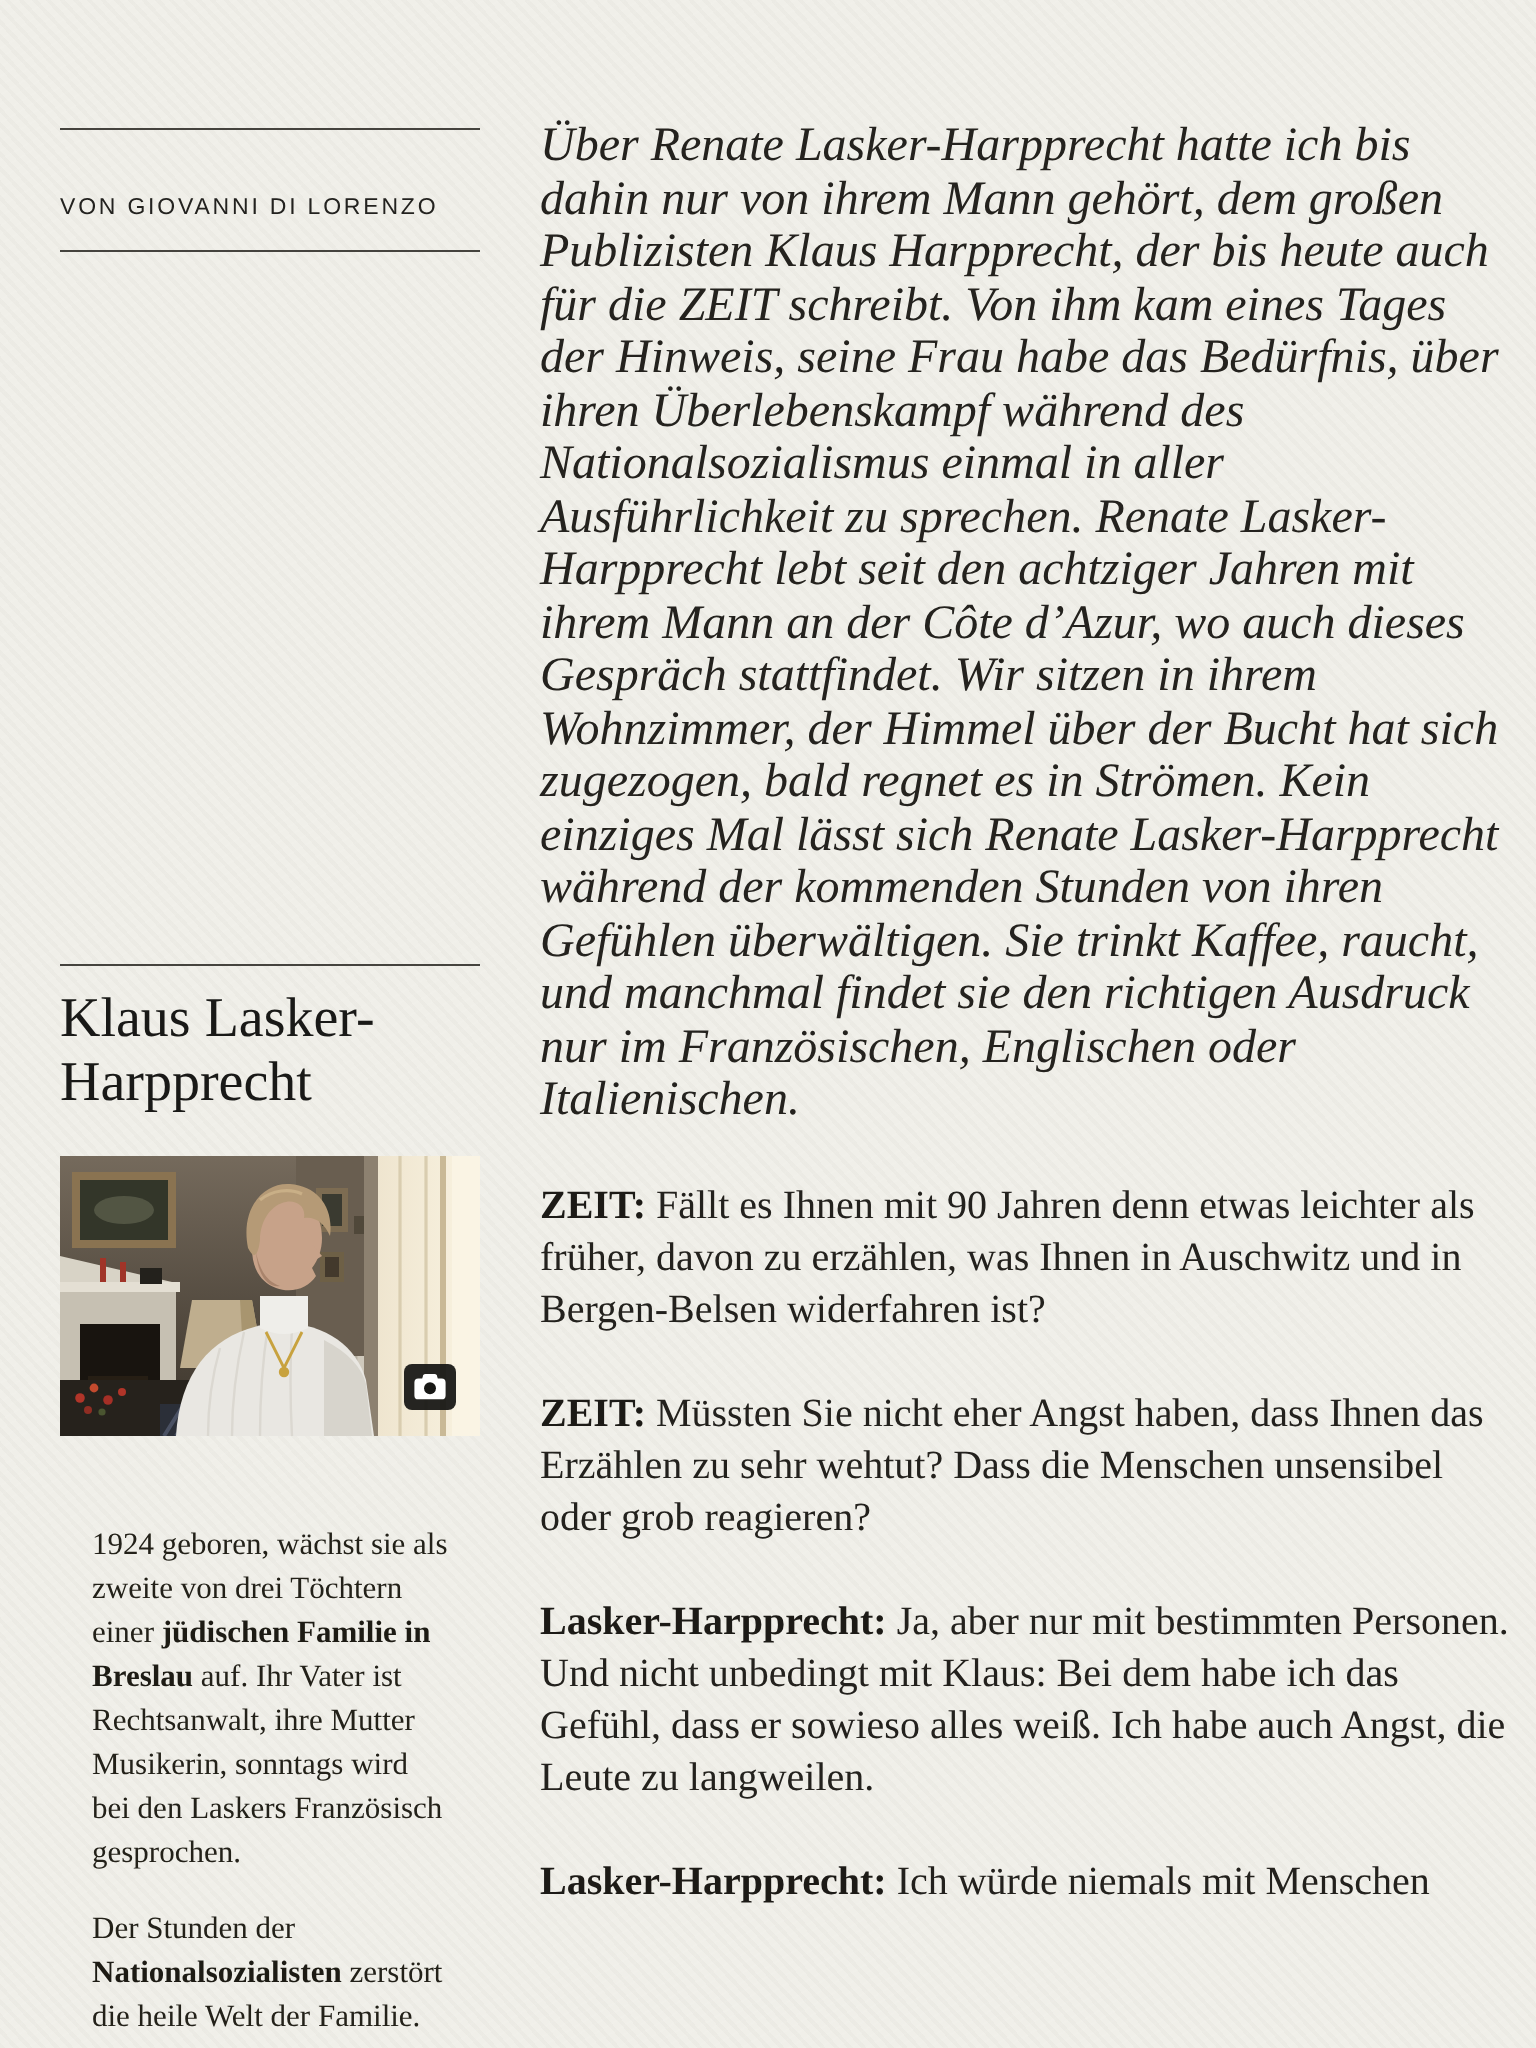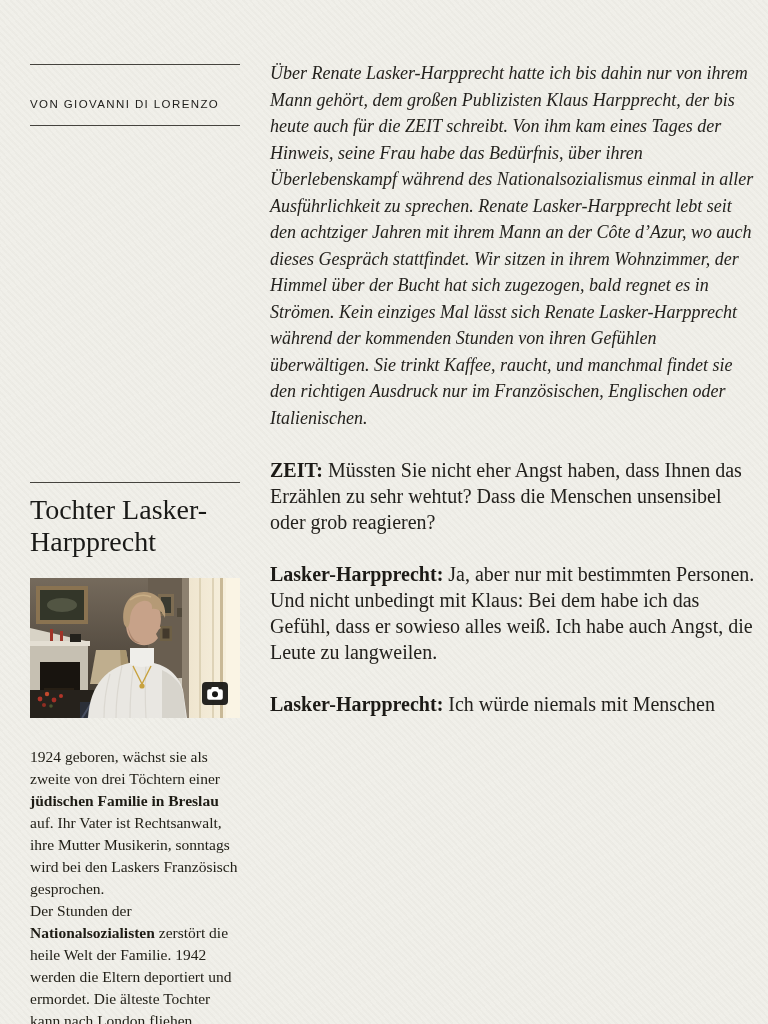--- a/index.html
+++ b/index.html
@@ -91,34 +91,34 @@
 
   .bio {
     position: absolute;
     top: 746px;
     left: 0;
     width: 212px;
     font-size: 15.5px;
     line-height: 22px;
     color: #232119;
   }
-  .bio p { margin: 0; }
+  .bio p { margin: 16px; }
   .bio strong { font-weight: bold; color: #1d1b14; }
 
   
   .main {
     position: absolute;
     left: 270px;
     top: 60px;
     width: 486px;
   }
   .intro {
     margin: 0;
     font-style: italic;
-    font-size: 18px;
+    font-size: 24px;
     line-height: 26.5px;
     color: #24221e;
   }
   .qa { margin-top: 4px; }
   .qa p {
     margin: 26px 0 0 0;
     font-size: 20px;
     line-height: 26px;
     color: #23211d;
   }
@@ -129,21 +129,21 @@
 
 <div class="paper"></div>
 
 <div class="sidebar">
 
   <div class="rule rule-byline-top"></div>
   <div class="byline">VON GIOVANNI DI LORENZO</div>
   <div class="rule rule-byline-bottom"></div>
 
   <div class="rule rule-author"></div>
-  <h2 class="author-name" style="margin:0;font-weight:normal;">Tochter Lasker-Harpprecht</h2>
+  <h2 class="author-name" style="margin:0;font-weight:normal;">Klaus Lasker-Harpprecht</h2>
 
   <div class="photo">
     <svg class="scene" viewBox="0 0 210 140" preserveAspectRatio="none">
       <defs>
         <linearGradient id="gWall" x1="0" y1="0" x2="0" y2="1">
           <stop offset="0" stop-color="#756a5c"></stop>
           <stop offset="1" stop-color="#3a332a"></stop>
         </linearGradient>
         <linearGradient id="gWin" x1="0" y1="0" x2="1" y2="0">
           <stop offset="0" stop-color="#efe5cf"></stop>
@@ -230,20 +230,24 @@
 
 </div>
 
 <div class="main">
 
   <p class="intro">Über Renate Lasker-Harpprecht hatte ich bis dahin nur von ihrem Mann gehört, dem großen Publizisten Klaus Harpprecht, der bis heute auch für die ZEIT schreibt. Von ihm kam eines Tages der Hinweis, seine Frau habe das Bedürfnis, über ihren Überlebenskampf während des Nationalsozialismus einmal in aller Ausführlichkeit zu sprechen. Renate Lasker-Harpprecht lebt seit den achtziger Jahren mit ihrem Mann an der Côte d’Azur, wo auch dieses Gespräch stattfindet. Wir sitzen in ihrem Wohnzimmer, der Himmel über der Bucht hat sich zugezogen, bald regnet es in Strömen. Kein einziges Mal lässt sich Renate Lasker-Harpprecht während der kommenden Stunden von ihren Gefühlen überwältigen. Sie trinkt Kaffee, raucht, und manchmal findet sie den richtigen Ausdruck nur im Französischen, Englischen oder Italienischen.</p>
 
   <div class="qa">
     <p>
       <strong>ZEIT:</strong>
+      <span>Fällt es Ihnen mit 90 Jahren denn etwas leichter als früher, davon zu erzählen, was Ihnen in Auschwitz und in Bergen-Belsen widerfahren ist?</span>
+    </p>
+    <p>
+      <strong>ZEIT:</strong>
       <span>Müssten Sie nicht eher Angst haben, dass Ihnen das Erzählen zu sehr wehtut? Dass die Menschen unsensibel oder grob reagieren?</span>
     </p>
     <p>
       <strong>Lasker-Harpprecht:</strong>
       <span>Ja, aber nur mit bestimmten Personen. Und nicht unbedingt mit Klaus: Bei dem habe ich das Gefühl, dass er sowieso alles weiß. Ich habe auch Angst, die Leute zu langweilen.</span>
     </p>
     <p>
       <strong>Lasker-Harpprecht:</strong>
       <span>Ich würde niemals mit Menschen</span>
     </p>

